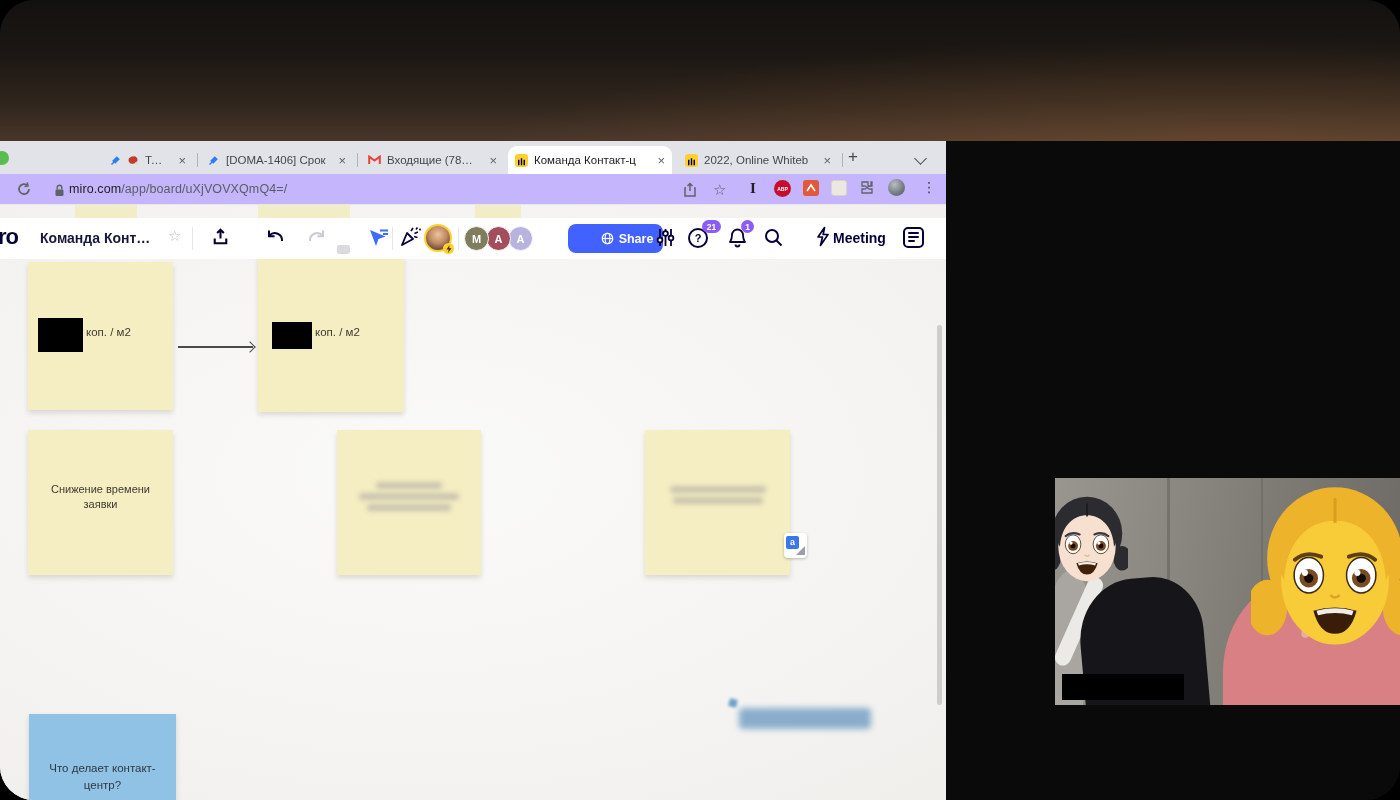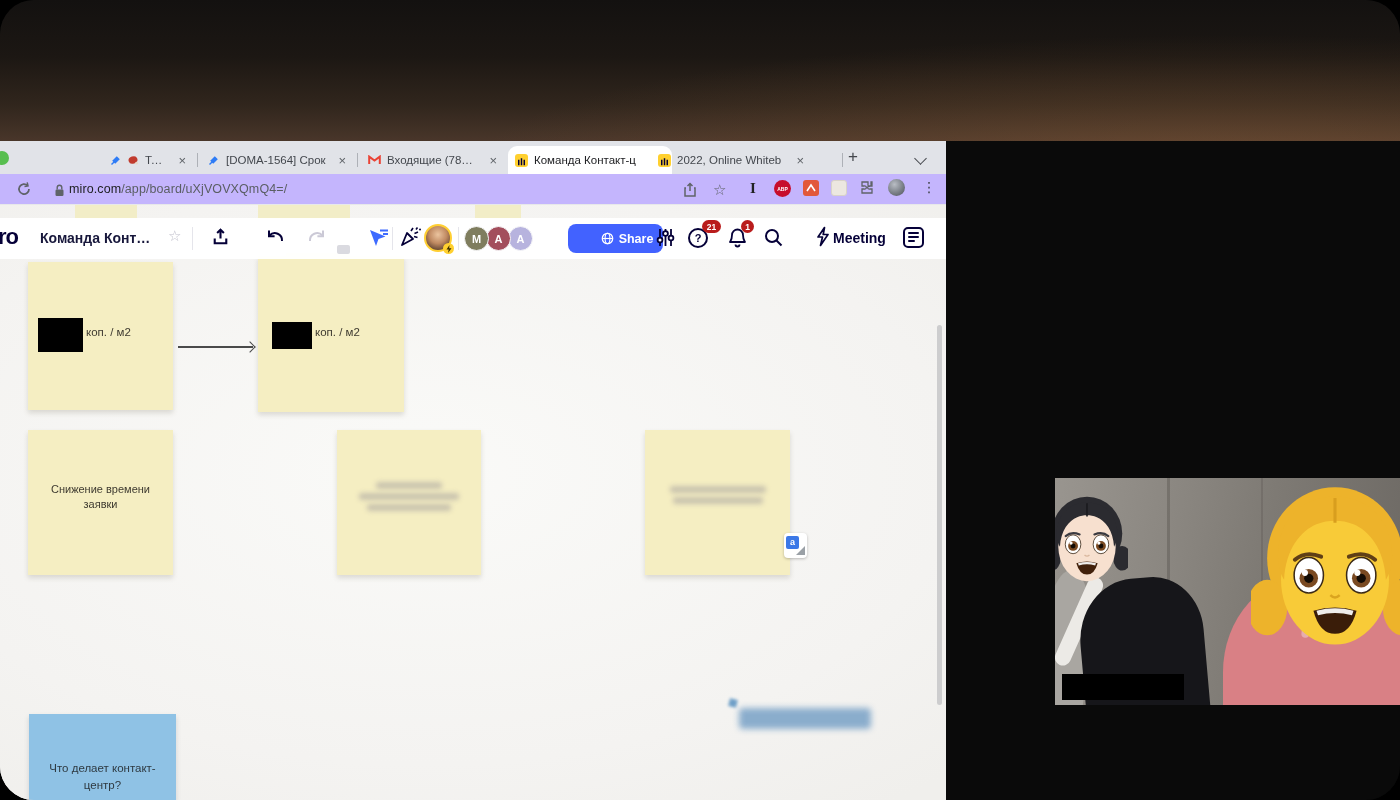--- a/index.html
+++ b/index.html
@@ -38,21 +38,21 @@
   .mtitle{position:absolute;left:40px;top:89px;font-size:14px;font-weight:700;color:#17173B;}
   .mstar{position:absolute;left:168px;top:86px;font-size:15px;color:#C2C1CD;}
   .msep{position:absolute;top:86px;width:1px;height:23px;background:#E5E5EB;}
   .avatar-me{position:absolute;left:424px;top:83px;width:28px;height:28px;border-radius:50%;border:2px solid #FFCF33;box-sizing:border-box;
      background:radial-gradient(circle at 50% 36%,#EBC49F 0%,#C08A62 45%,#6B4B36 78%,#4A3327 100%);}
   .bolt-badge{position:absolute;left:443px;top:102px;width:11px;height:11px;border-radius:50%;background:#FFD02F;display:flex;align-items:center;justify-content:center;}
   .collab{position:absolute;top:85px;width:25px;height:25px;border-radius:50%;color:#fff;font-size:11px;font-weight:700;
      display:flex;align-items:center;justify-content:center;border:1.5px solid #F7F7F9;box-sizing:border-box;}
   .share-btn{position:absolute;left:568px;top:83px;width:72px;height:29px;background:#4262FF;border-radius:8px;
      display:flex;align-items:center;justify-content:center;gap:5px;color:#fff;font-size:12.5px;font-weight:700;padding-left:23px;}
-  .badge-blue{position:absolute;background:#b91c1c;border-radius:8px;color:#fff;font-size:8.5px;font-weight:700;
+  .badge-blue{position:absolute;background:#8b5cf6;border-radius:8px;color:#fff;font-size:8.5px;font-weight:700;
      display:flex;align-items:center;justify-content:center;}
   .help-circle{position:absolute;left:688px;top:87px;width:20px;height:20px;border:2px solid #050038;border-radius:50%;box-sizing:border-box;
      display:flex;align-items:center;justify-content:center;font-size:11px;font-weight:700;color:#050038;}
   .meeting-label{position:absolute;left:833px;top:89px;font-size:14px;font-weight:700;color:#050038;}
   .notes-ic{position:absolute;left:903px;top:86px;width:21px;height:21px;border:2px solid #050038;border-radius:5px;box-sizing:border-box;padding:3px 3px;}
   .notes-ic i{display:block;height:2px;background:#050038;margin-bottom:2px;border-radius:1px;}
   
   .sticky{position:absolute;background:#F5EEC2;box-shadow:0 3px 5px rgba(90,85,60,.18);}
   .sticky .txt{position:absolute;left:8px;right:8px;text-align:center;font-size:11px;line-height:1.35;color:#3E3A30;}
   .redact{position:absolute;background:#000;}
@@ -107,21 +107,21 @@
       </div>
       <div class="tab-sep" style="left:197px"></div>
 
       <div class="tab" style="left:201px;width:152px">
         <span class="fav">
           <svg width="12" height="12" viewBox="0 0 12 12">
               <path d="M2.2 6.8 L6.8 2.2 L9.8 5.2 L5.2 9.8 Z" fill="#2E7CF6"></path>
               <path d="M4.6 7.4 L1.5 10.5" stroke="#2E7CF6" stroke-width="1.4"></path>
             </svg>
         </span>
-        <span style="overflow:hidden;text-overflow:ellipsis;">[DOMA-1564] Срок</span>
+        <span style="overflow:hidden;text-overflow:ellipsis;">[DOMA-1406] Срок</span>
         <span class="close">×</span>
       </div>
       <div class="tab-sep" style="left:357px"></div>
 
       <div class="tab" style="left:361px;width:143px">
         <span class="fav">
           <svg width="13" height="10" viewBox="0 0 13 10">
               <path d="M1.2 9 V1.6 L6.5 5.6 L11.8 1.6 V9" fill="none" stroke="#EA4335" stroke-width="2"></path>
             </svg>
         </span>
@@ -132,21 +132,21 @@
       <div class="tab active" style="left:508px;width:164px">
         <span class="fav fav-miro">
           <svg width="11" height="11" viewBox="0 0 12 12">
               <path d="M3 10 V4 M6 10 V2.5 M9 10 V4" stroke="#050038" stroke-width="1.6"></path>
             </svg>
         </span>
         <span style="overflow:hidden;text-overflow:ellipsis;">Команда Контакт-ц</span>
         <span class="close">×</span>
       </div>
 
-      <div class="tab" style="left:651px;width:160px">
+      <div class="tab" style="left:678px;width:160px">
         <span class="fav fav-miro">
           <svg width="11" height="11" viewBox="0 0 12 12">
               <path d="M3 10 V4 M6 10 V2.5 M9 10 V4" stroke="#050038" stroke-width="1.6"></path>
             </svg>
         </span>
         <span style="overflow:hidden;text-overflow:ellipsis;">2022, Online Whiteb</span>
         <span class="close">×</span>
       </div>
       <div class="tab-sep" style="left:842px"></div>
 

